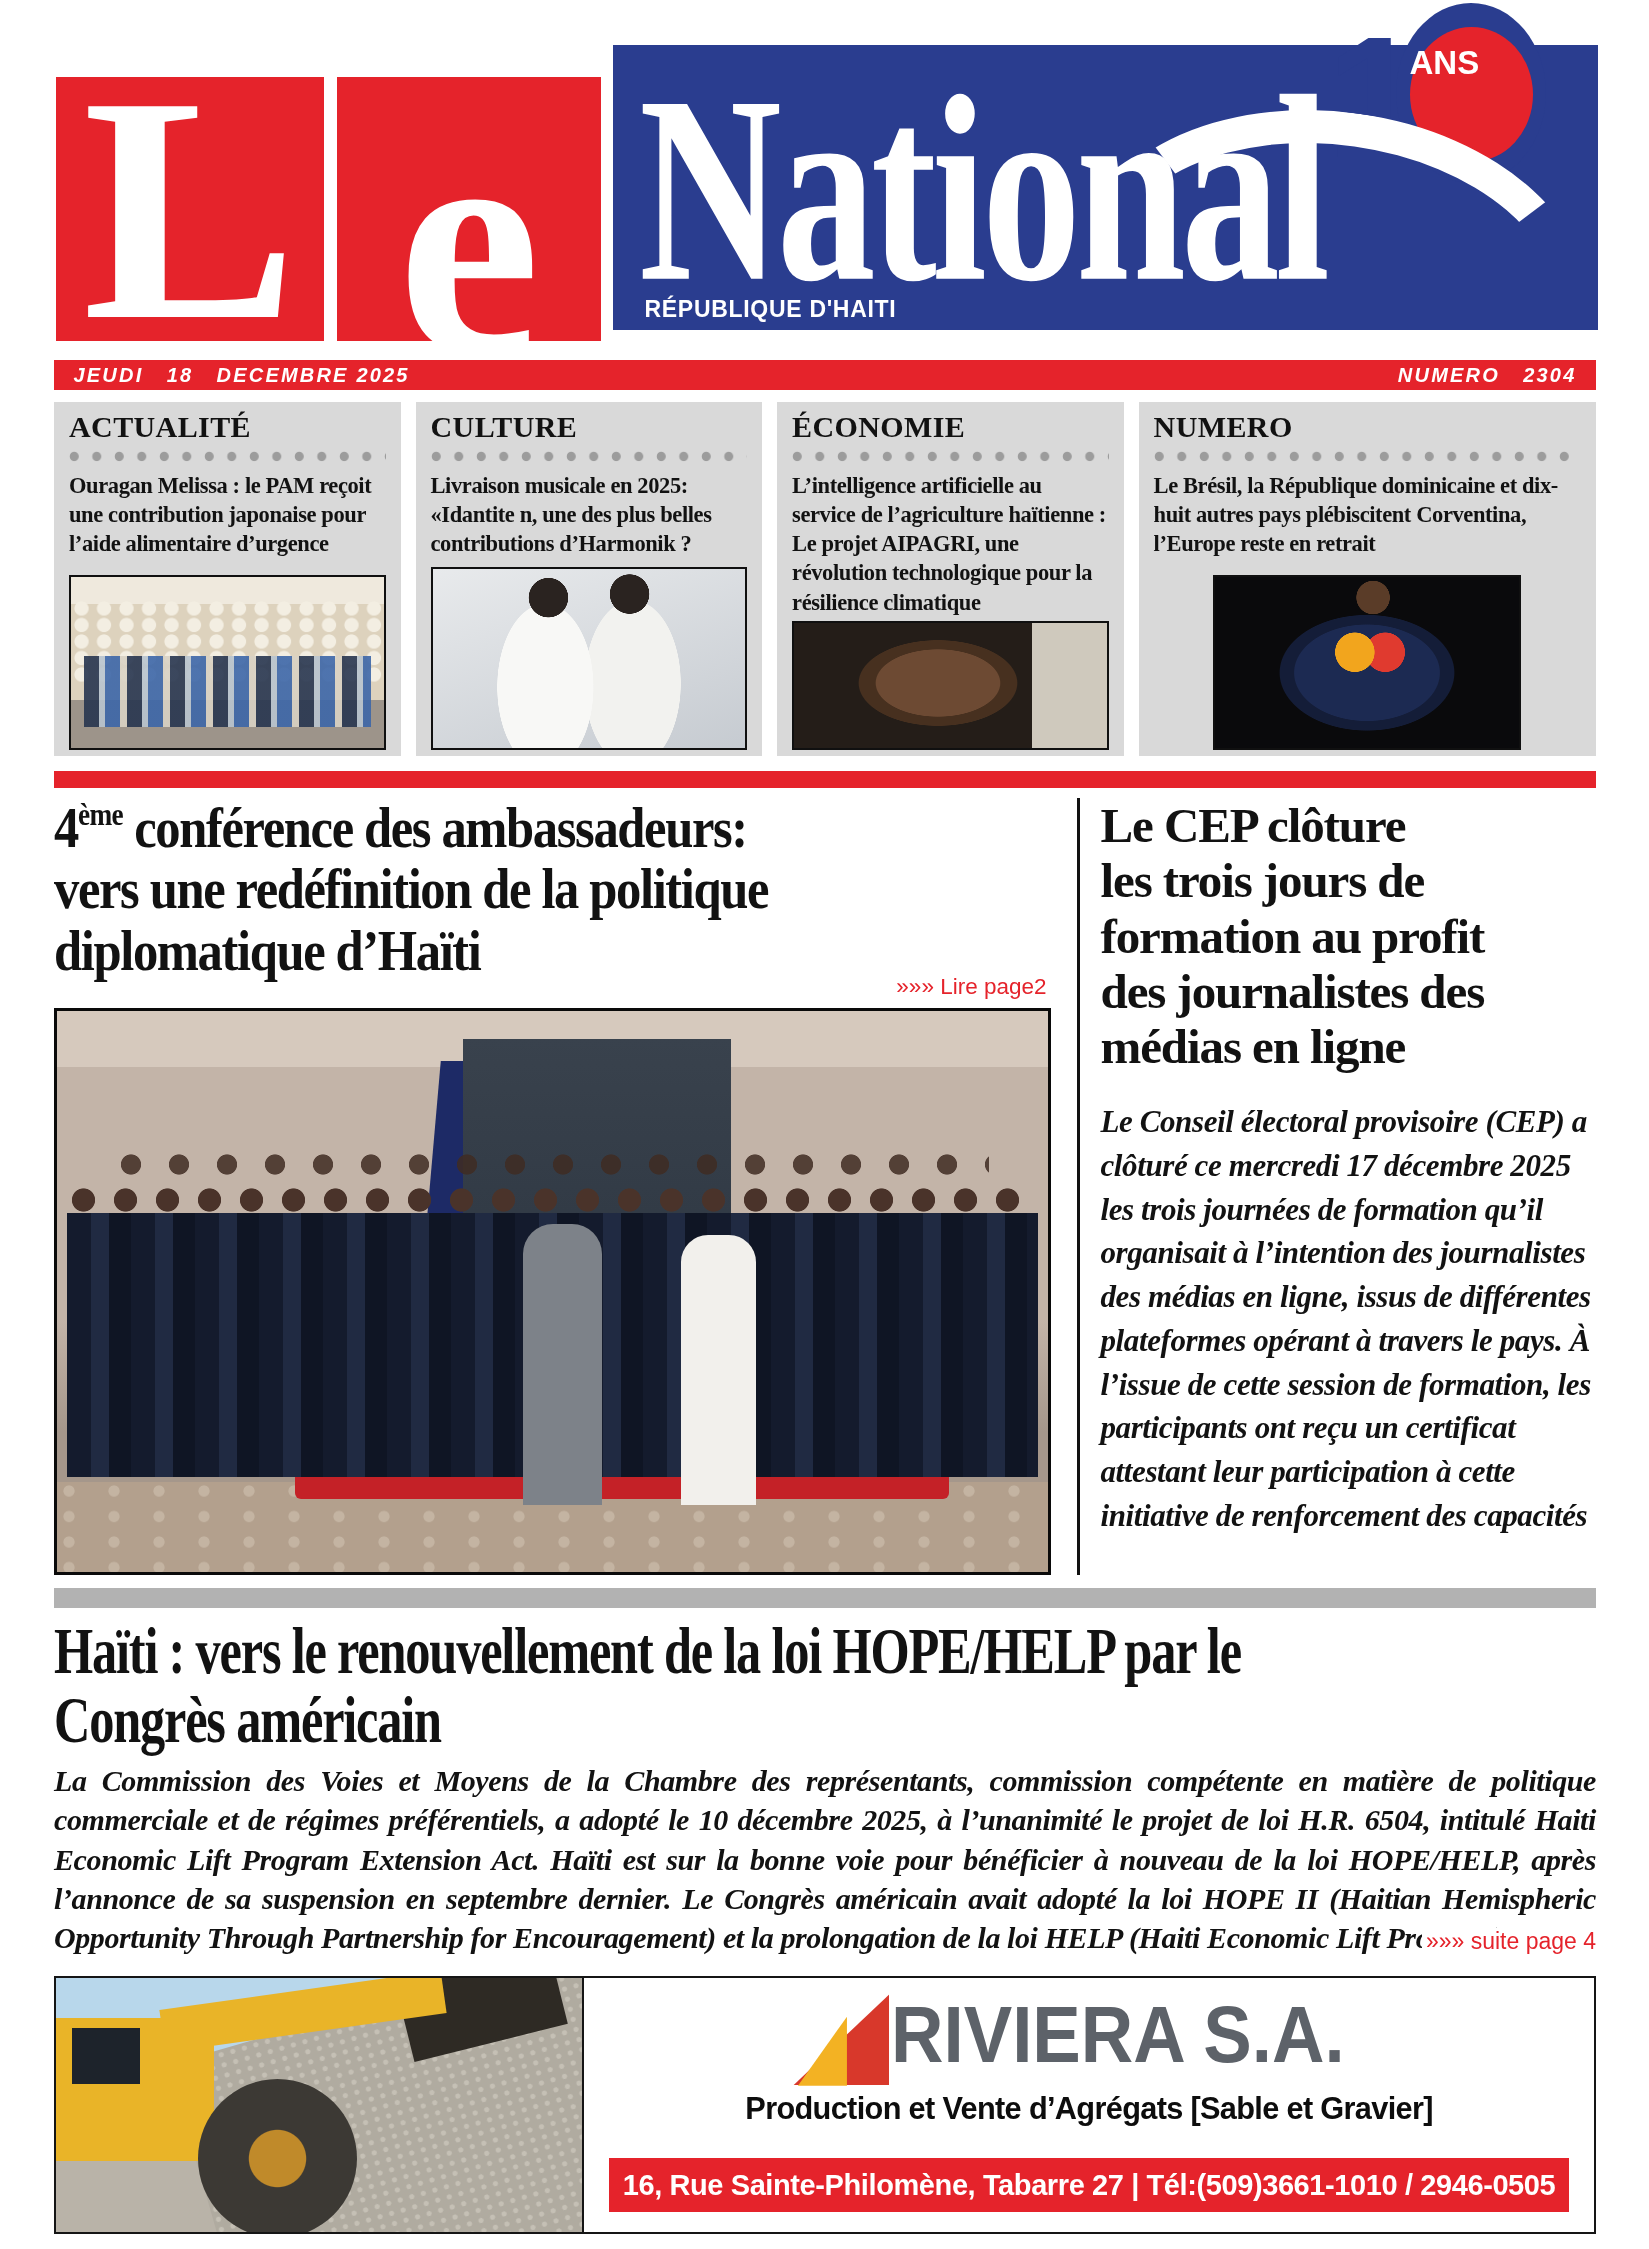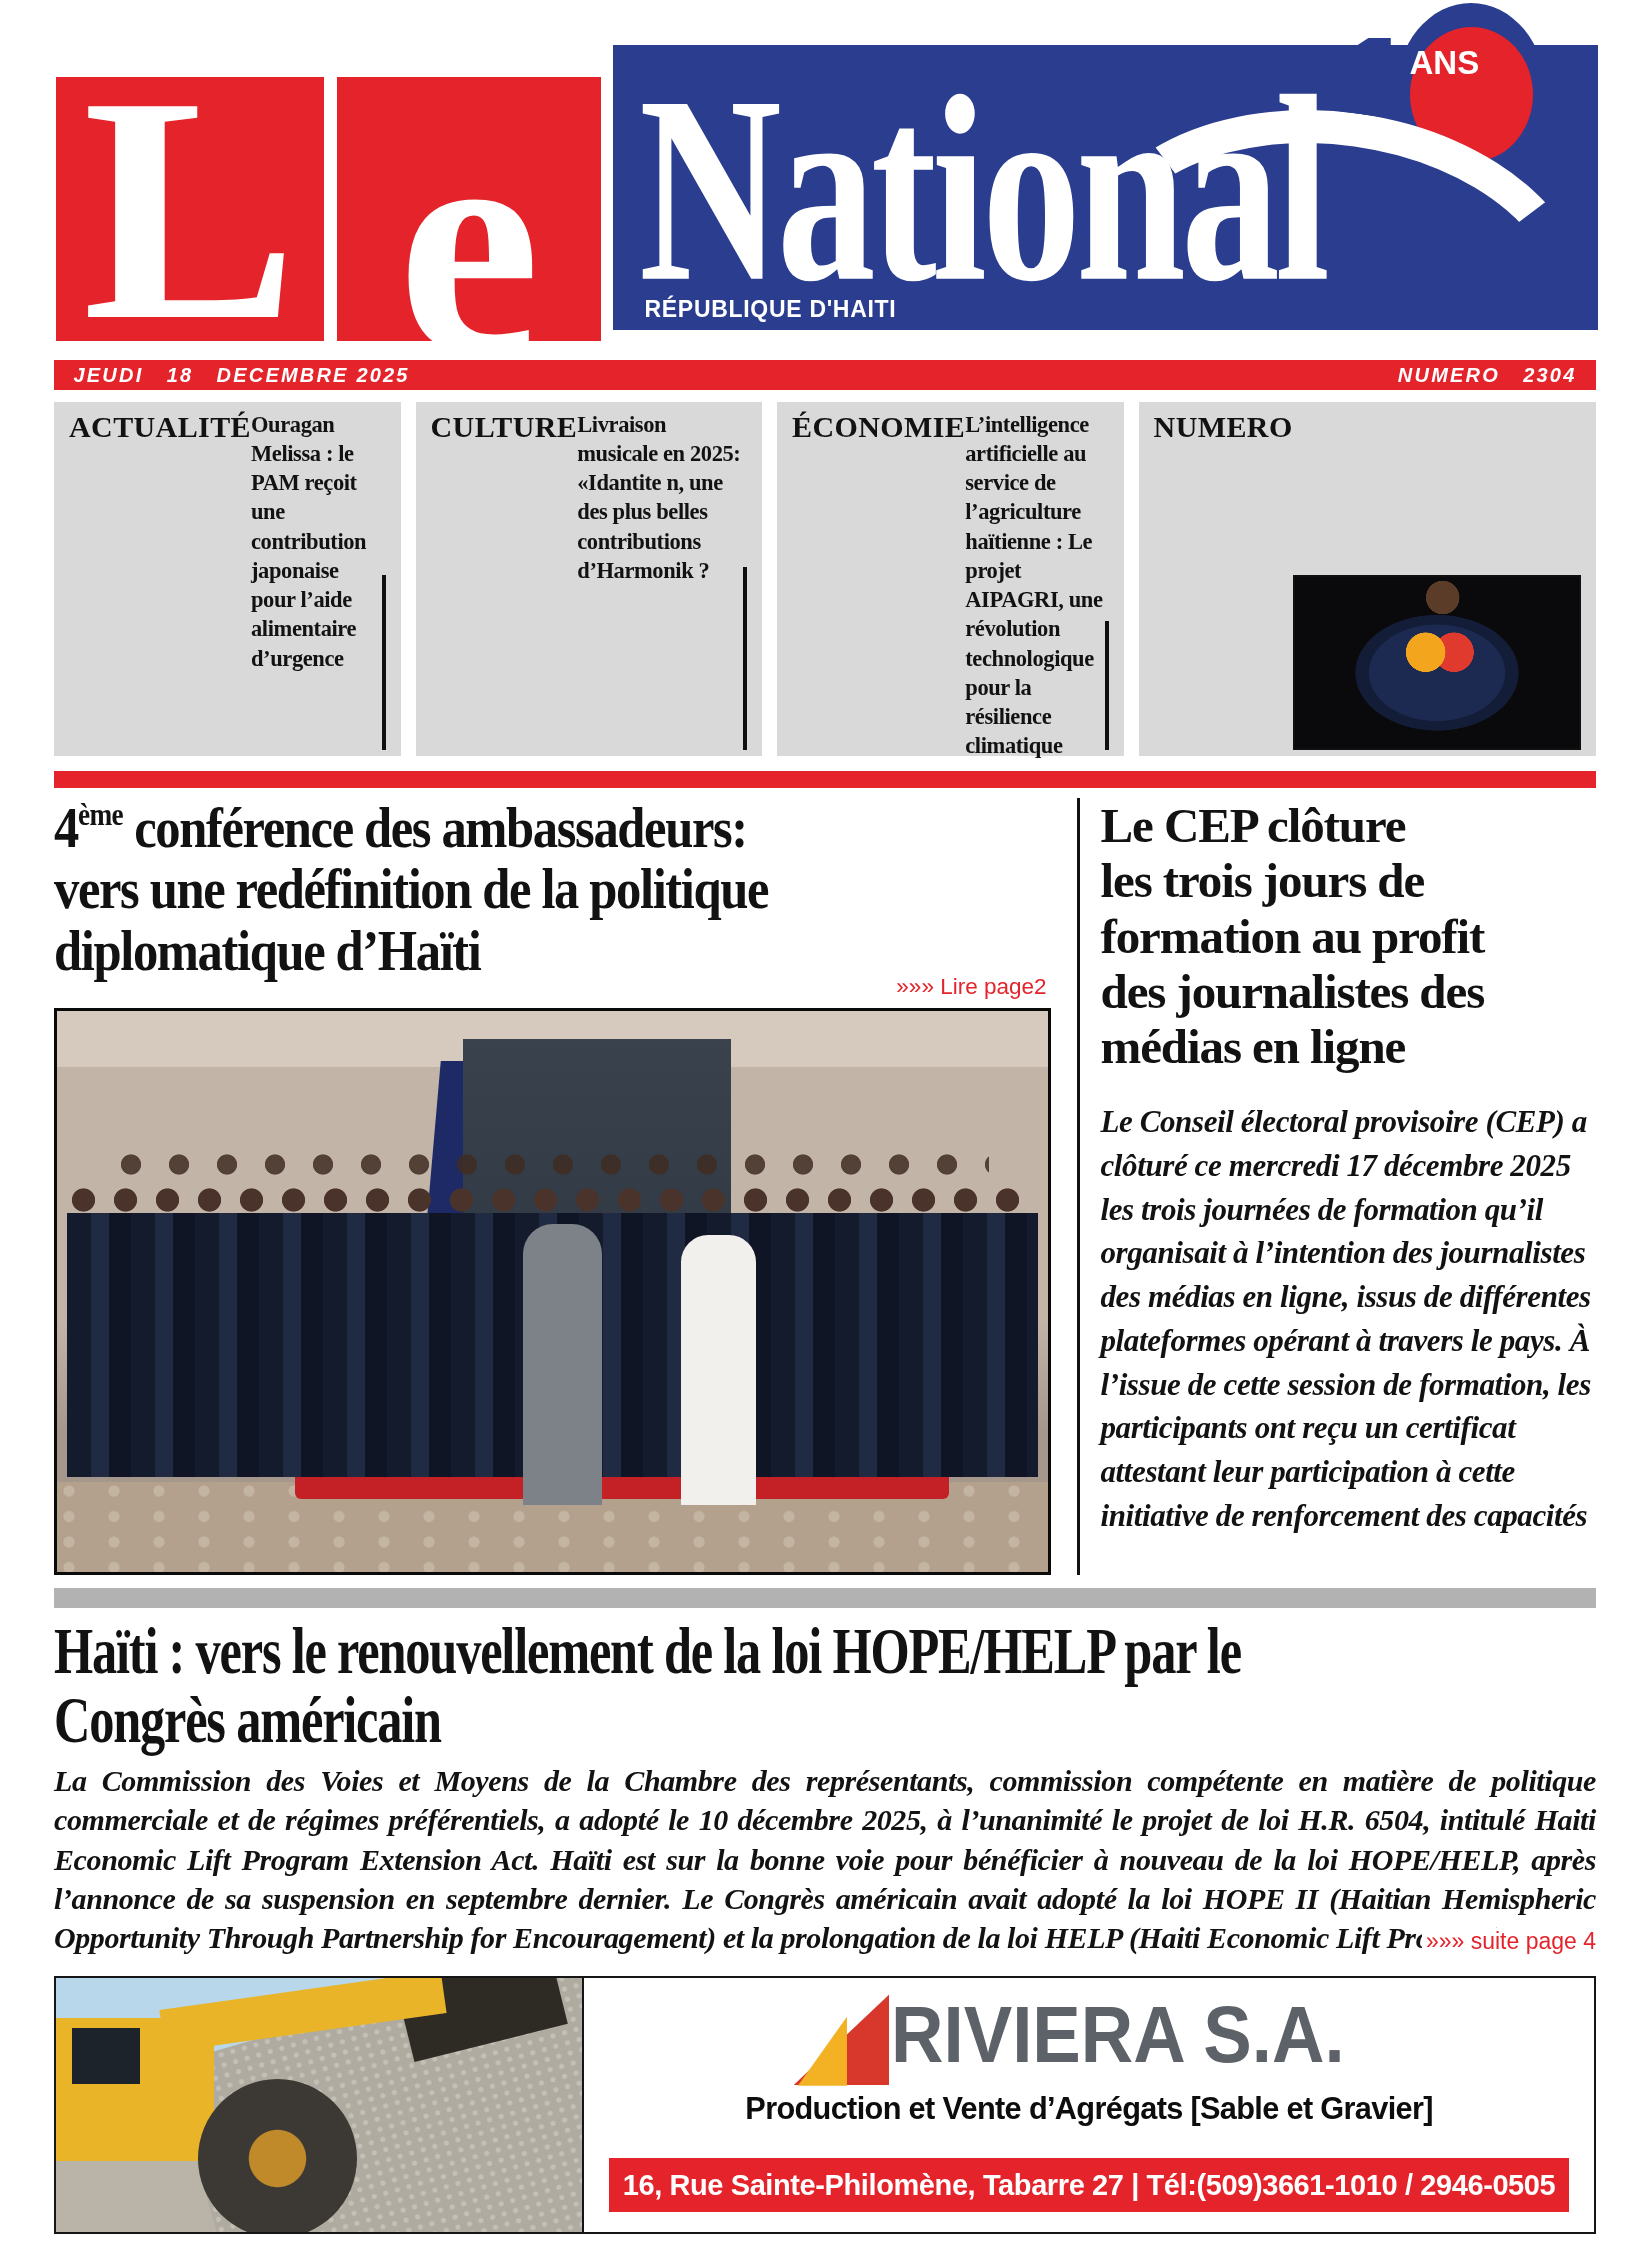--- a/index.html
+++ b/index.html
@@ -40,21 +40,21 @@
 
   
   .datebar{margin:15px 54px 0; height:30px; background:var(--red);
            display:flex; justify-content:space-between; align-items:center; padding:0 19.5px;}
   .datebar span{color:#fff; font-family:"Liberation Sans",sans-serif; font-weight:bold;
                 font-style:italic; font-size:20px; letter-spacing:2.2px; white-space:pre;}
 
   
   .teasers{margin:12px 54px 0; display:grid; grid-template-columns:1fr 1fr 1fr 1.32fr; gap:15px;}
   .teaser{background:var(--teaser); height:354px; padding:7.5px 15px 6px;
-          display:flex; flex-direction:row;}
+          display:flex; flex-direction:column;}
   .t-title{font-size:30px; font-weight:600; letter-spacing:0.4px;}
   .t-dots{margin:7.5px 0 9px; height:10.5px; background-repeat:repeat-x;
           background-image:radial-gradient(circle at 5.2px 5.2px,#9c9c9c 4.1px,transparent 4.9px);
           background-size:22.5px 10.5px;}
   .t-head{font-weight:bold; font-size:22.5px; line-height:1.3; letter-spacing:-0.4px;}
   .t-photo{margin-top:auto; border:2.2px solid #101010; position:relative; overflow:hidden;}
   .tp1{height:175px;
        background:linear-gradient(180deg,#efe9dd 0 16%,#ddd2bd 16% 72%,#9d948a 72%);}
   .tp1 .sacks{position:absolute; left:0; right:0; top:14%; height:48%;
        background-image:radial-gradient(circle at 10.5px 7.5px,#f3eee2 6.7px,transparent 7.5px);
@@ -212,20 +212,21 @@
     </div>
     <div class="teaser">
       <div class="t-title">ÉCONOMIE</div>
       <div class="t-dots"></div>
       <div class="t-head">L’intelligence artificielle au service de l’agriculture haïtienne : Le projet AIPAGRI, une révolution technologique pour la résilience climatique</div>
       <div class="t-photo tp3"></div>
     </div>
     <div class="teaser">
       <div class="t-title">NUMERO</div>
       <div class="t-dots"></div>
+      <div class="t-head">Le Brésil, la République dominicaine et dix-huit autres pays plébiscitent Corventina, l’Europe reste en retrait</div>
       <div class="t-photo tp4"></div>
     </div>
   </div>
 
   <div class="redbar"></div>
 
   <div class="main">
     <div class="lead">
       <div class="lead-head"><span>4</span><sup>ème</sup><span> conférence des ambassadeurs:
 vers une redéfinition de la politique

